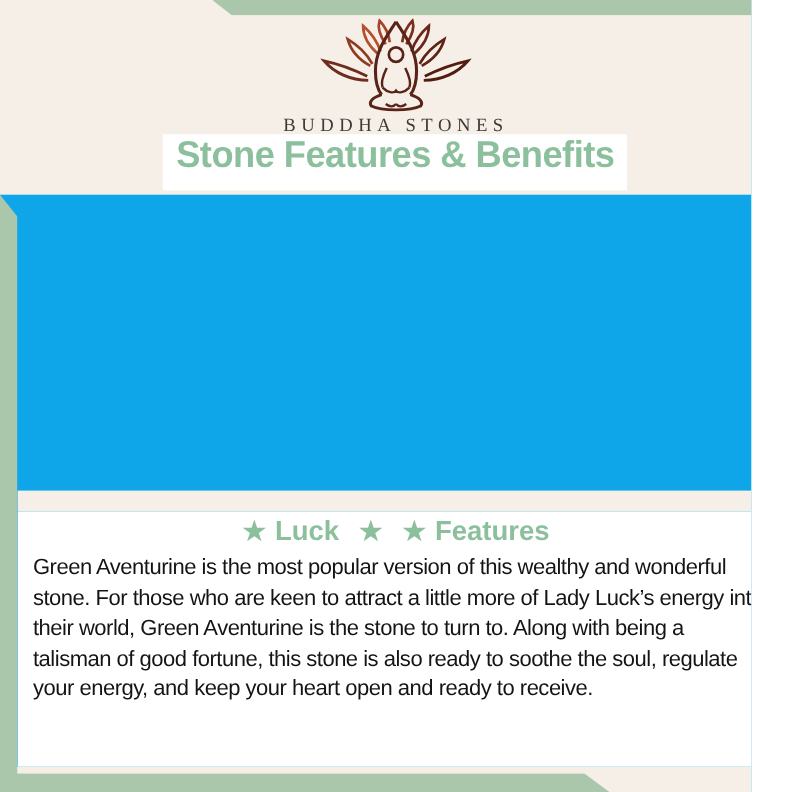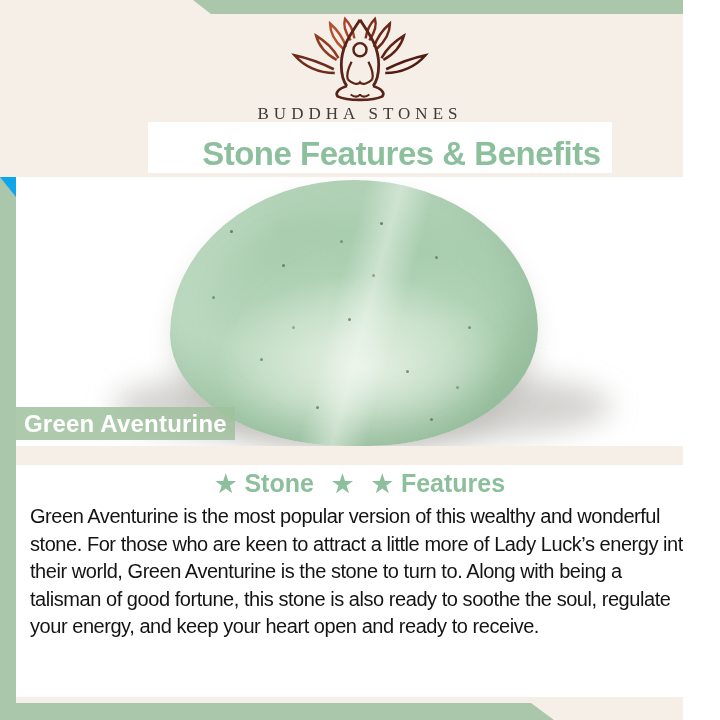--- a/index.html
+++ b/index.html
@@ -24,21 +24,21 @@
   
   .logo-wrap{position:absolute;left:0;top:16px;width:720px;text-align:center;}
   .logo-svg{display:block;margin:0 auto;}
   .brand-name{
     margin-top:2px;font-family:"Liberation Serif",serif;font-size:17px;
     letter-spacing:5px;color:#3e3a38;font-weight:500;
   }
   
   .title-banner{
     position:absolute;left:148px;top:122px;width:422px;height:51px;background:#ffffff;
-    display:flex;align-items:flex-end;justify-content:center;padding-left:42px;
+    display:flex;align-items:flex-start;justify-content:center;
   }
   .title-text{
     color:#8cc09c;font-size:34px;font-weight:bold;letter-spacing:-0.5px;
     transform:scaleX(0.97);white-space:nowrap;
   }
   
   .photo-area{position:absolute;left:16px;top:177px;width:688px;height:269px;background:#ffffff;overflow:hidden;}
   .stone-shadow{
     position:absolute;left:96px;top:190px;width:500px;height:78px;border-radius:50%;
     background:rgba(140,138,130,0.38);filter:blur(14px);
@@ -123,37 +123,28 @@
       <path d="M66 75 C57 78 53 82 56 86 C66 91 94 91 104 86 C107 82 103 78 94 75" stroke="#5a2317" stroke-width="2.8"></path>
       <path d="M70 84 c4 3 8 3 10 0 M90 84 c-4 3 -8 3 -10 0" stroke="#5a2317" stroke-width="2.2"></path>
     </svg>
     <div class="brand-name">BUDDHA STONES</div>
   </div>
 
   <div class="title-banner">
     <div class="title-text">Stone Features &amp; Benefits</div>
   </div>
 
-  <div class="photo-area">
-    <div class="stone-shadow"></div>
-    <div class="stone">
-      <div class="speckles"></div>
-    </div>
-    <div class="stone-label">
-      <span class="stone-label-text">Green Aventurine</span>
-    </div>
-  </div>
 
   <div class="divider-band"></div>
 
   <div class="content-area">
     <div class="benefits-row">
       <span class="benefit-item">
         <span class="benefit-star">★</span>
-        <span>Stone</span>
+        <span>Luck</span>
       </span>
       <span class="benefit-item">
         <span class="benefit-star">★</span>
       </span>
       <span class="benefit-item">
         <span class="benefit-star">★</span>
         <span>Features</span>
       </span>
     </div>
     <div class="description-text">Green Aventurine is the most popular version of this wealthy and wonderful stone. For those who are keen to attract a little more of Lady Luck’s energy into their world, Green Aventurine is the stone to turn to. Along with being a talisman of good fortune, this stone is also ready to soothe the soul, regulate your energy, and keep your heart open and ready to receive.</div>

